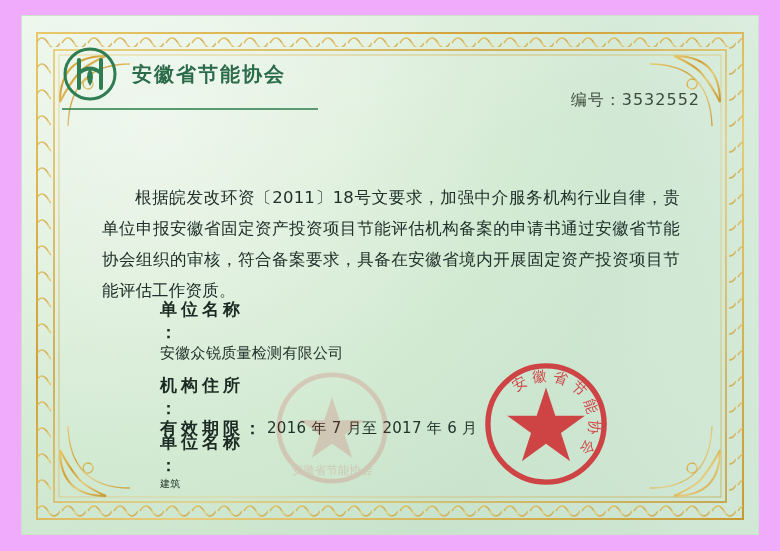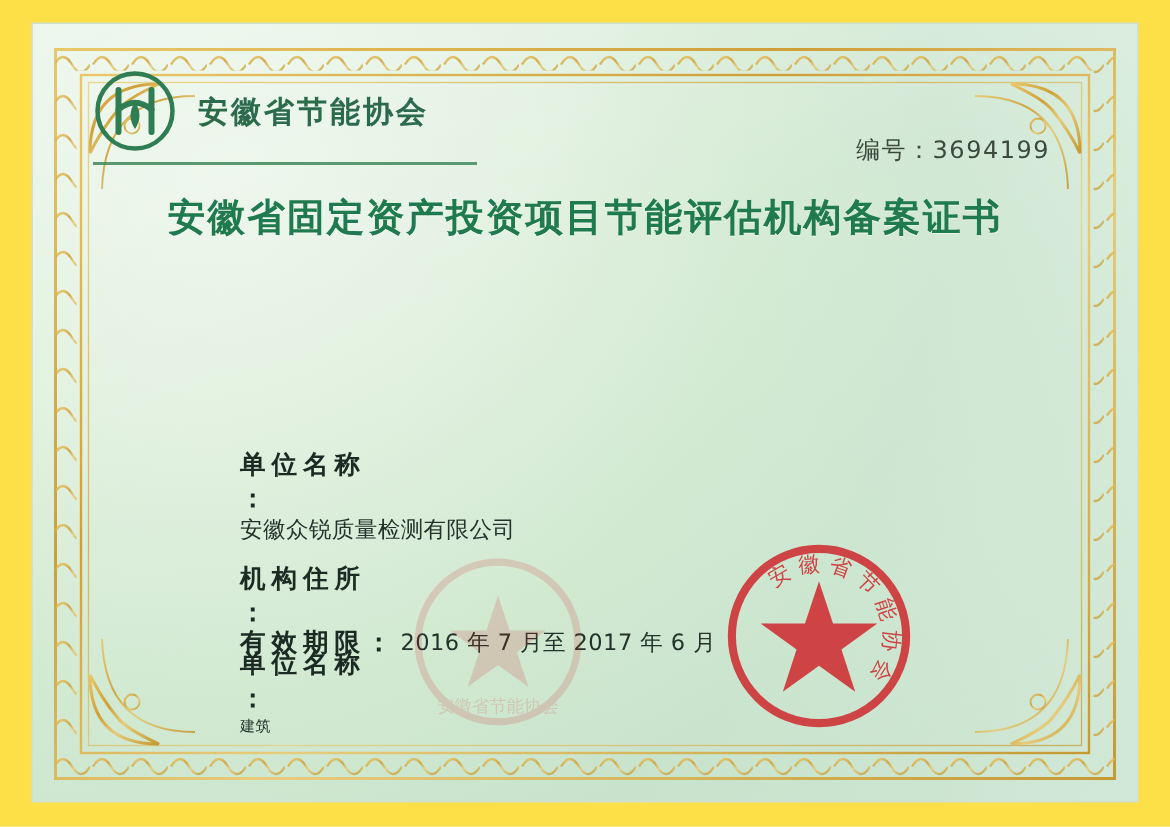--- a/index.html
+++ b/index.html
@@ -13,21 +13,21 @@
     overflow: hidden;
     font-family: "Liberation Serif", serif;
   }
 
   
   .cert-page {
     position: absolute;
     left: 0; top: 0;
     width: 780px;
     height: 551px;
-    background: #fde047;
+    background: #f0abfc;
   }
   .paper {
     position: absolute;
     left: 22px;
     top: 16px;
     width: 736px;
     height: 518px;
     background:
       radial-gradient(circle at 18% 22%, #e9f4e7 0%, #dff0dd 26%, #d3ead2 48%, #cfe7d2 65%, #d8ecdb 85%, #e4f2e6 100%);
     box-shadow: 0 0 0 1px #cfe0cf;
@@ -270,24 +270,24 @@
           <path d="M17 14 L17 42" stroke="#2f7d52" stroke-width="4" fill="none" stroke-linecap="round"></path>
           <path d="M39 14 L39 42" stroke="#2f7d52" stroke-width="4" fill="none" stroke-linecap="round"></path>
           <path d="M17 27 q11 -9 22 0" stroke="#2f7d52" stroke-width="4" fill="none" stroke-linecap="round"></path>
           <path d="M28 22 q-6 9 0 18 q6 -9 0 -18z" fill="#2f7d52"></path>
         </svg>
       </div>
       <div class="assoc-name">安徽省节能协会</div>
     </div>
     <div class="rule"></div>
 
-    <div class="serial">编号：3694199</div>
-
-    <div class="cert-title">安徽省固定资产投资项目节能评估机构备案证书</div>
-
+    <div class="serial">编号：3532552</div>
+
+
+    <div class="body-text">根据皖发改环资〔2011〕18号文要求，加强中介服务机构行业自律，贵单位申报安徽省固定资产投资项目节能评估机构备案的申请书通过安徽省节能协会组织的审核，符合备案要求，具备在安徽省境内开展固定资产投资项目节能评估工作资质。</div>
 
     <div class="fields">
       <div class="field-row">
         <span class="field-label">单位名称</span>
         <span class="field-colon">：</span>
         <span class="field-value">安徽众锐质量检测有限公司</span>
       </div>
       <div class="field-row">
         <span class="field-label">机构住所</span>
         <span class="field-colon">：</span>

